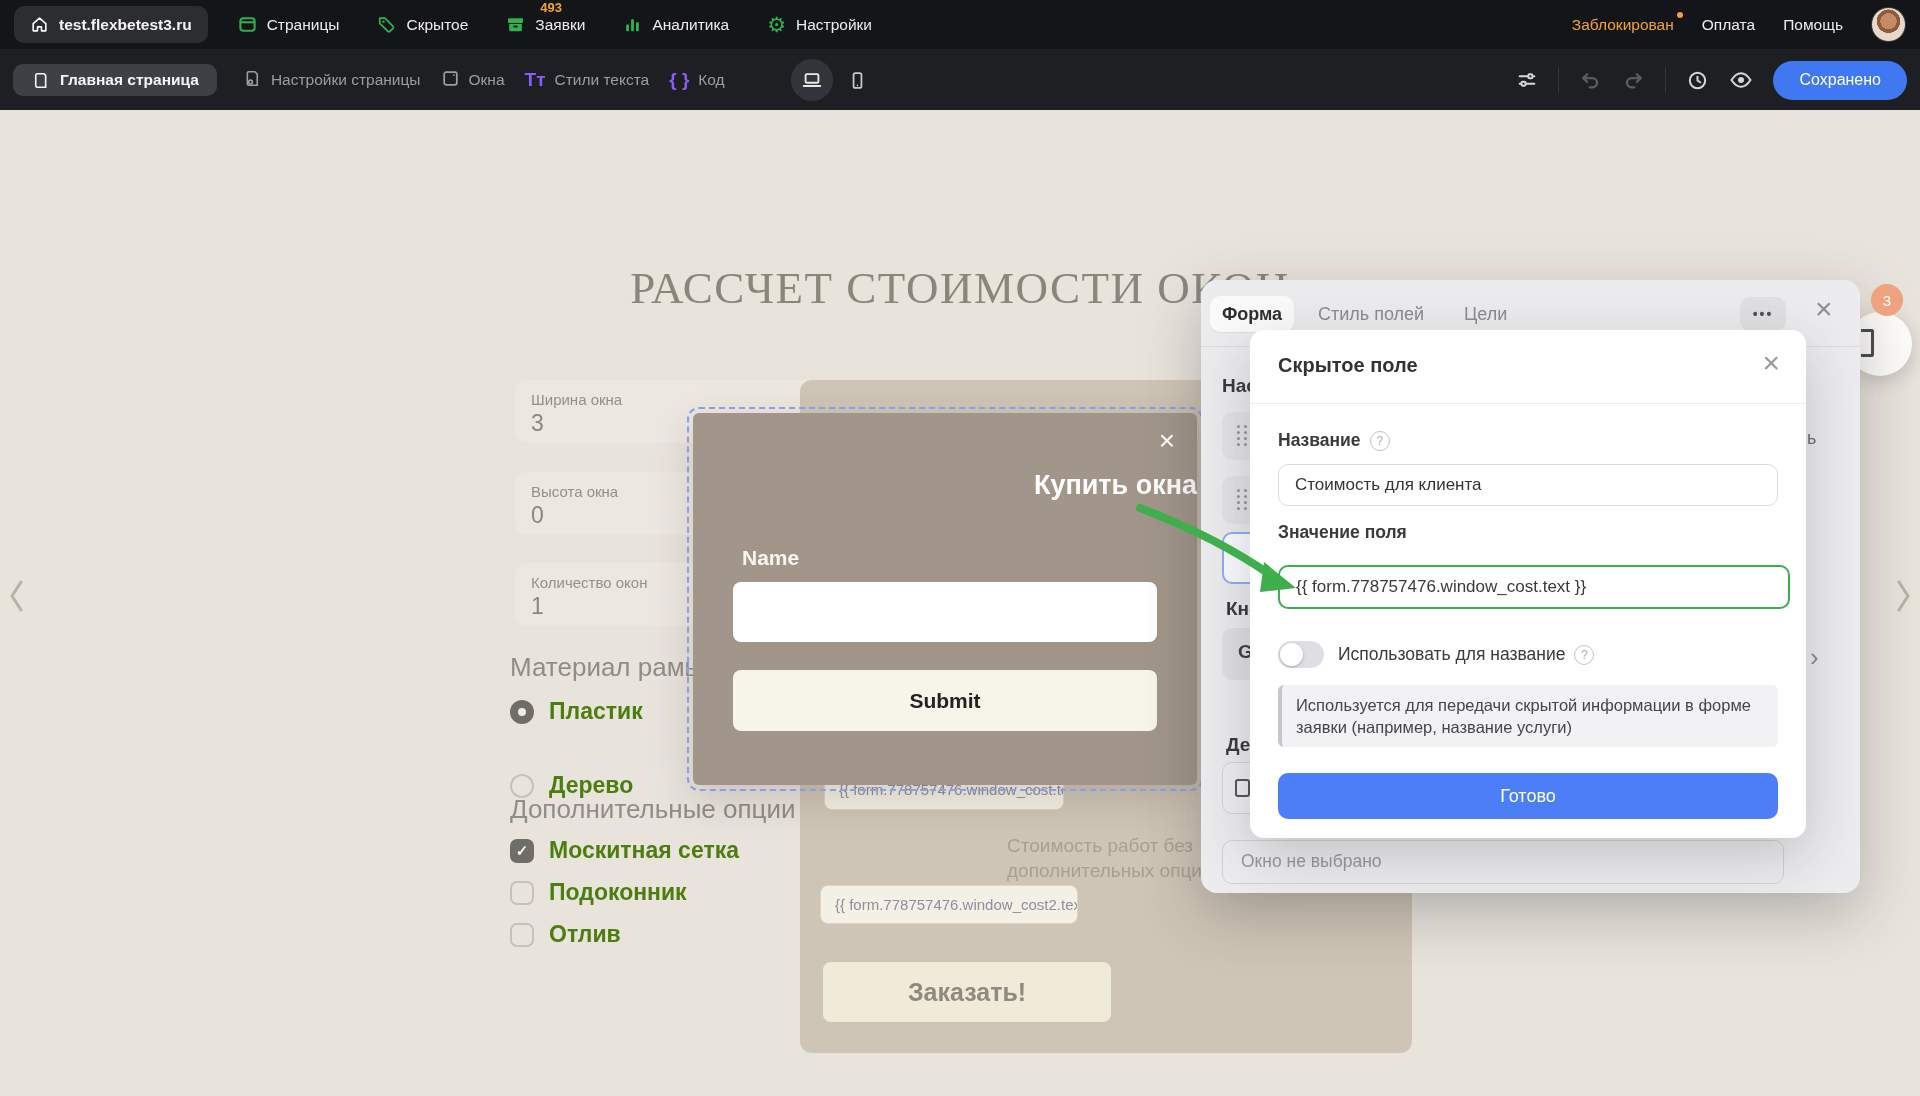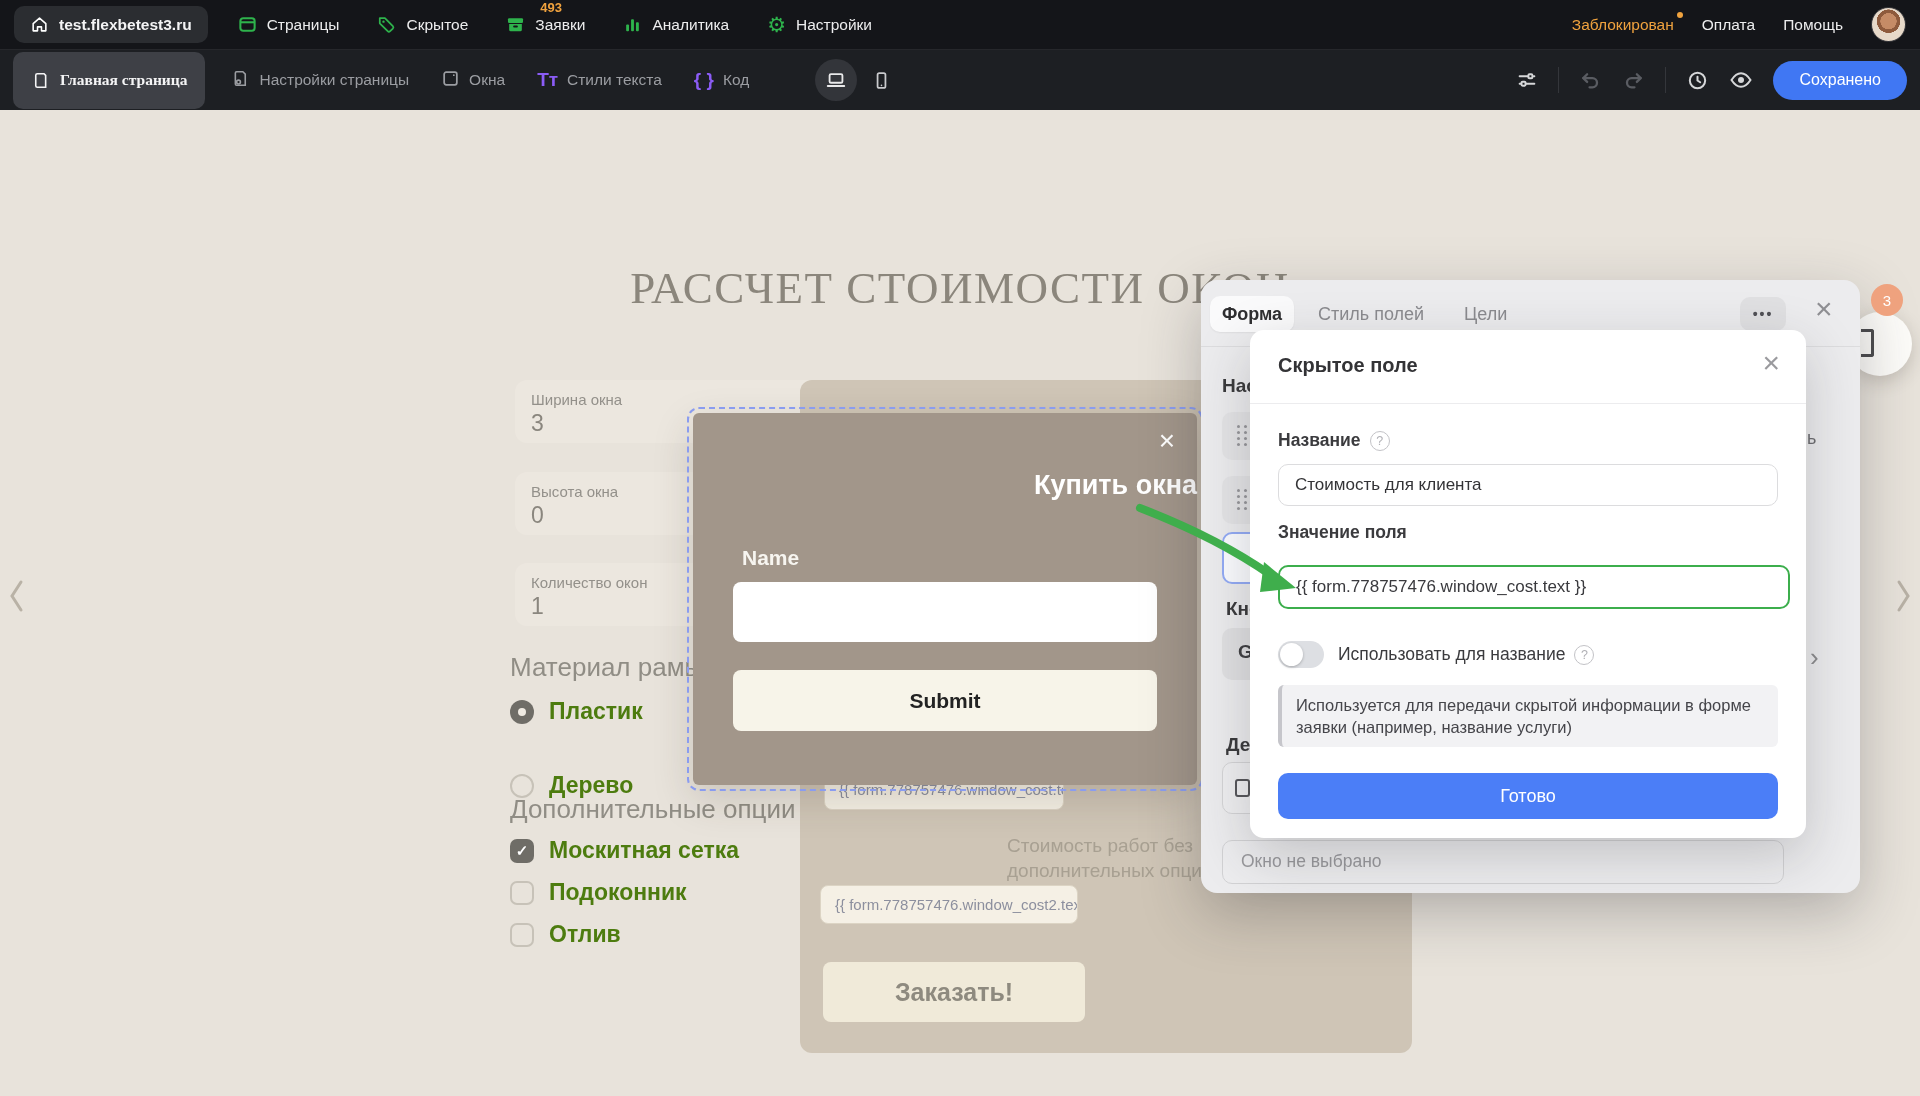--- a/index.html
+++ b/index.html
@@ -21,22 +21,22 @@
   .gicon svg { width:19px; height:19px; }
   .count-badge { position:absolute; top:-15px; left:34px; color:#f0a23e; font-size:13px; font-weight:700; }
   .topbar-right { margin-left:auto; display:flex; align-items:center; gap:28px; }
   .blocked { color:#f0a23e; font-size:15.5px; position:relative; }
   .blocked .dot { position:absolute; top:-4px; right:-9px; width:6px; height:6px; border-radius:50%; background:#f0a23e; }
   .topbar-link { color:#ededee; font-size:15.5px; }
   .avatar { width:35px; height:35px; border-radius:50%; background:radial-gradient(circle at 50% 40%, #c58b66 0 31%, #8e5a3c 32% 45%, #e7d9c9 46%); border:1px solid #3a3a3e; }
 
   
   .toolbar { position:absolute; left:0; top:49px; width:1920px; height:61px; background:#1d1f23; display:flex; align-items:center; padding:0 13px; z-index:40; border-top:1px solid #26272b; }
-  .page-pill { display:flex; align-items:center; gap:10px; background:#3e4046; border-radius:10px; height:57px; padding:0 18px; color:#f5f5f6; font-size:15.5px; font-weight:700;font-family:Liberation Serif, serif; }
-  .toolnav { display:flex; align-items:center; gap:32px; margin-left:26px;justify-content:flex-end; }
+  .page-pill { display:flex; align-items:center; gap:10px; background:#3e4046; border-radius:10px; height:32px; padding:0 18px; color:#f5f5f6; font-size:15.5px; font-weight:700; }
+  .toolnav { display:flex; align-items:center; gap:20px; margin-left:26px;justify-content:flex-end; }
   .toolnav-item { display:flex; align-items:center; gap:9px; color:#9b9da2; font-size:15.5px; cursor:pointer; }
   .toolnav-item svg { width:19px; height:19px; }
   .ticon-text { font-size:19px; font-weight:700; color:#8b5cf6; }
   .device-group { display:flex; align-items:center; gap:14px; margin-left:66px; }
   .device-circle { width:42px; height:42px; border-radius:50%; background:#33353a; display:flex; align-items:center; justify-content:center; color:#e9e9ea; }
   .device-plain { color:#c9cacd; display:flex; align-items:center; }
   .toolbar-right { margin-left:auto; display:flex; align-items:center; gap:20px; }
   .tb-icon { color:#d6d7d9; display:flex; align-items:center; cursor:pointer; }
   .tb-icon.dim { color:#5a5c62; }
   .tb-sep { width:1px; height:26px; background:#34363b; }
@@ -56,21 +56,21 @@
   .radio.on::after { content:""; position:absolute; left:8px; top:8px; width:8px; height:8px; border-radius:50%; background:#efeae2; }
   .radio.off { border:2px solid #c7c2b8; background:transparent; }
   .cbox { width:24px; height:24px; border-radius:7px; }
   .cbox.on { background:#6f6d67; color:#fff; font-size:15px; font-weight:700; display:flex; align-items:center; justify-content:center; }
   .cbox.off { border:2px solid #c7c2b8; }
 
   
   .product-card { position:absolute; left:800px; top:380px; width:612px; height:673px; background:#cfc5b6; border-radius:12px; z-index:2; }
   .chip { background:#f5f0e5; border:1px solid #dcd4c4; border-radius:8px; color:#8c8f9e; font-size:15px; display:flex; align-items:center; padding:0 14px; white-space:nowrap; overflow:hidden; }
   .cost-note { position:absolute; left:1007px; top:833px; width:250px; font-size:19px; line-height:25px; color:#a8a092; z-index:2; }
-  .order-btn { position:absolute; left:823px; top:962px; width:262px; height:60px; background:#f0ead9; border:none; border-radius:8px; font-size:25px; font-weight:700; color:#8e8a7f; z-index:2; cursor:pointer; font-family:"Liberation Sans",sans-serif; }
+  .order-btn { position:absolute; left:823px; top:962px; width:288px; height:60px; background:#f0ead9; border:none; border-radius:8px; font-size:25px; font-weight:700; color:#8e8a7f; z-index:2; cursor:pointer; font-family:"Liberation Sans",sans-serif; }
 
   
   .popup { position:absolute; left:693px; top:413px; width:504px; height:372px; background:#a2968a; border-radius:6px; z-index:5; outline:2px dashed #8a9cf0; outline-offset:4px; box-shadow:0 14px 40px rgba(60,50,40,.18); }
   .popup-close { position:absolute; right:22px; top:14px; color:#fff; font-size:28px; font-weight:300; line-height:1; cursor:pointer; }
   .popup-title { position:absolute; top:57px; width:100%; text-align:right; color:#fff; font-size:27px; font-weight:700; }
   .popup-name-label { position:absolute; left:49px; top:133px; color:#f7f5f0; font-size:21px; font-weight:700; }
   .popup-input { position:absolute; left:40px; top:169px; width:424px; height:60px; background:#fff; border:none; border-radius:8px; }
   .popup-submit { position:absolute; left:40px; top:257px; width:424px; height:61px; background:#f7f4e9; border:none; border-radius:8px; font-size:21px; font-weight:700; color:#232323; cursor:pointer; font-family:"Liberation Sans",sans-serif; }
 
   

